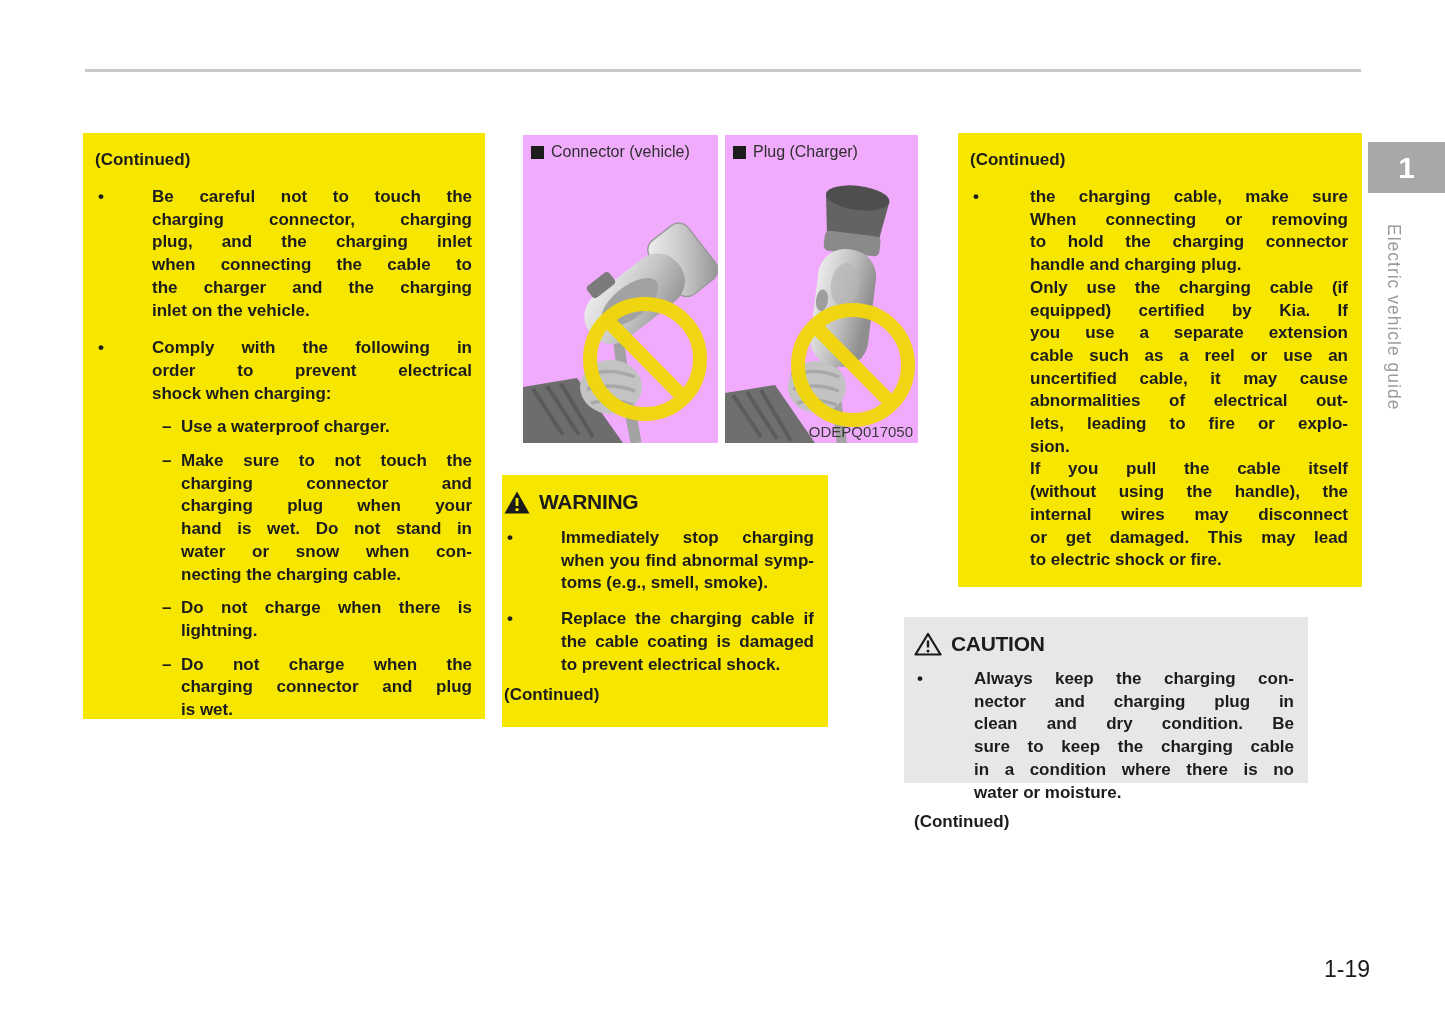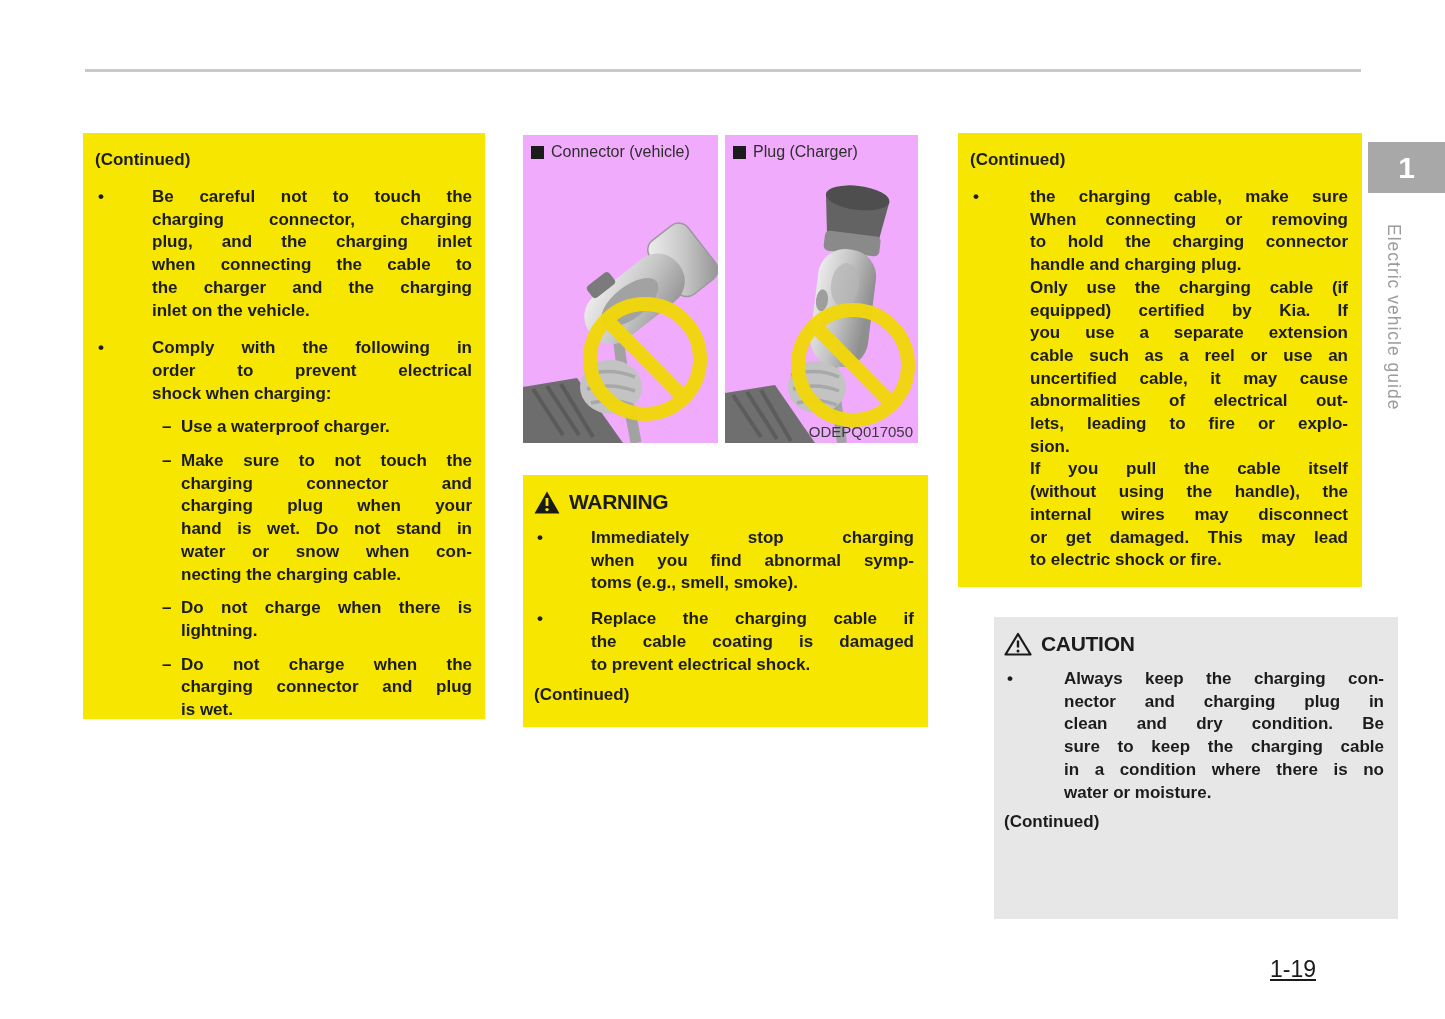--- a/index.html
+++ b/index.html
@@ -10,22 +10,22 @@
     border-radius:8px;
   }
   .top-rule { position:absolute; left:85px; top:69px; width:1276px; height:3px; background:#c9c9c9; }
 
   .box { position:absolute; box-sizing:border-box; }
   .yellow { background:#f7e600; }
   .graybox { background:#e7e7e7; }
 
   .left-box  { left:83px;  top:133px; width:402px; height:586px; padding:15px 13px 0 12px; }
   .right-box { left:958px; top:133px; width:404px; height:454px; padding:15px 14px 0 12px; }
-  .warn-box  { left:523px; top:475px; width:405px; height:252px; padding:13px 14px 0 11px; }
-  .caution-box { left:994px; top:617px; width:404px; height:302px; padding:13px 14px 0 10px; }
+  .warn-box  { left:502px; top:475px; width:326px; height:252px; padding:13px 14px 0 2px; }
+  .caution-box { left:904px; top:617px; width:404px; height:166px; padding:13px 14px 0 10px; }
 
   .continued { font-weight:bold; font-size:17px; line-height:23px; }
 
   .bullet { position:relative; padding-left:57px; margin-top:15px;
             font-weight:bold; font-size:17px; line-height:22.7px; }
   .caution-box .bullet, .right-box .bullet { padding-left:60px; }
   .marker { position:absolute; left:3px; top:0; width:20px; }
   .marker::before { content:"\2022"; }
 
   .sub { position:relative; padding-left:29px; margin-top:11px; }
@@ -49,22 +49,22 @@
                font-size:16px; color:#2e2e2e; white-space:nowrap; }
   .sq { width:13px; height:13px; background:#1c1c1c; flex:0 0 auto; }
   .fig-code { position:absolute; right:5px; bottom:3px; font-size:15px; color:#3a3a3a; }
 
   .tab { position:absolute; left:1368px; top:142px; width:77px; height:51px; background:#a8a8a8;
          color:#ffffff; font-size:30px; font-weight:bold;
          display:flex; align-items:center; justify-content:center; }
   .side-label { position:absolute; left:1383px; top:224px; writing-mode:vertical-rl;
                 font-size:17.5px; letter-spacing:1px; color:#9b9b9b; }
 
-  .page-num { position:absolute; left:1270px; top:956px; width:100px; 
-              font-size:23px; color:#1a1a1a;text-decoration:underline; }
+  .page-num { position:absolute; left:1270px; top:956px; width:100px; text-align:right;
+              font-size:23px; color:#1a1a1a; }
 </style>
 </head>
 <body>
 
 <div class="page">
 
   <div class="top-rule"></div>
 
   <section class="box yellow left-box">
     <div class="continued">(Continued)</div>

